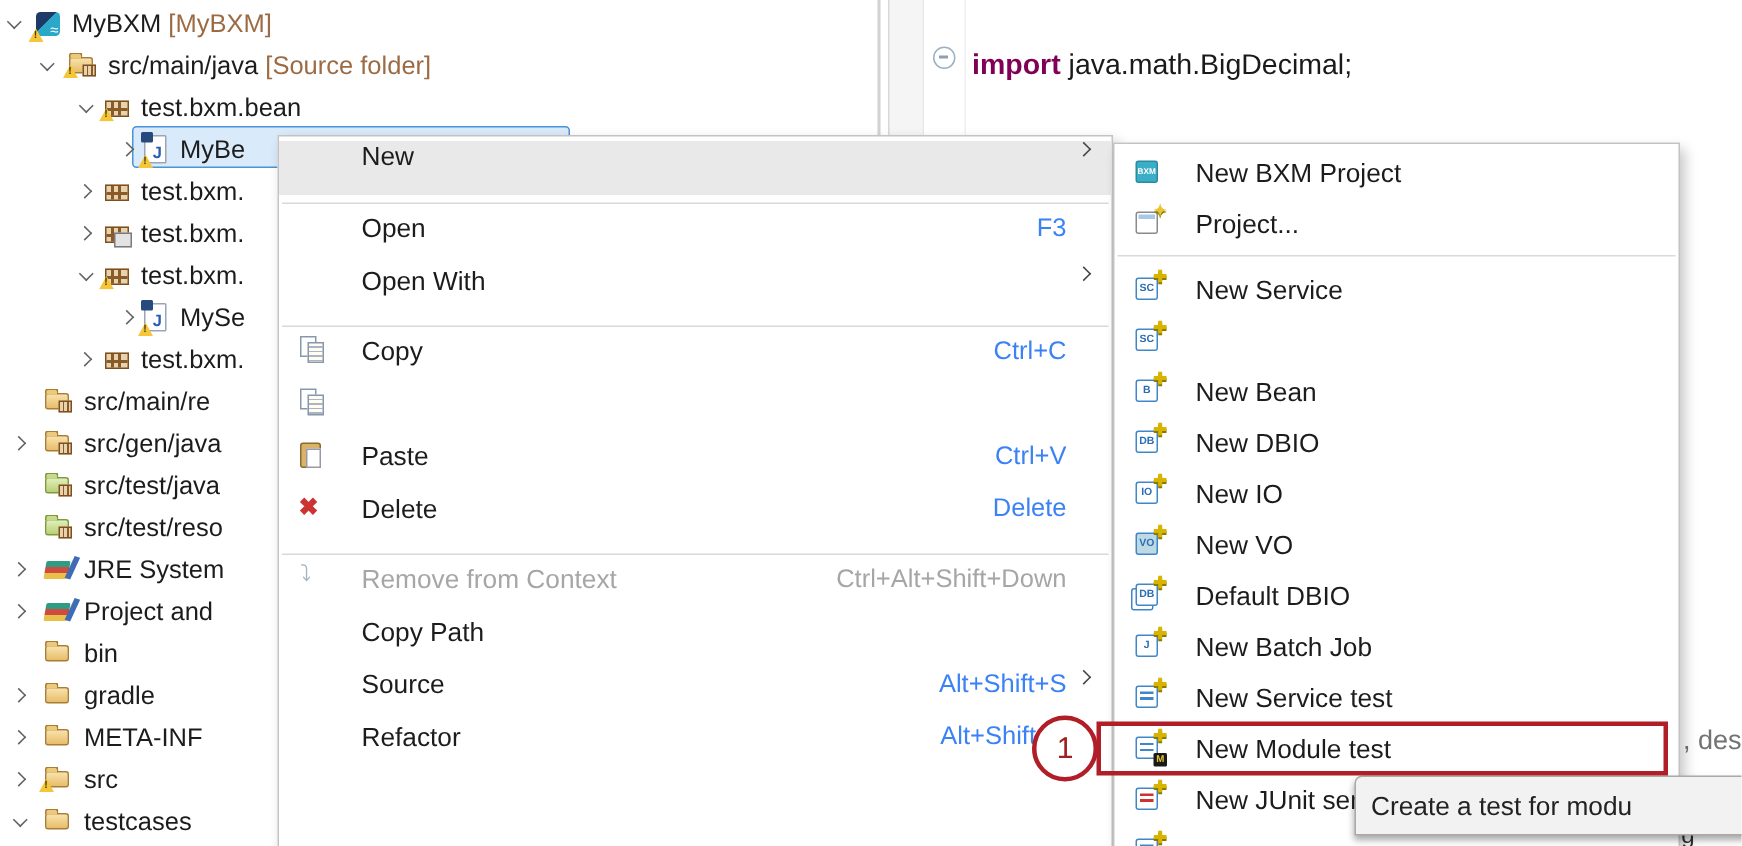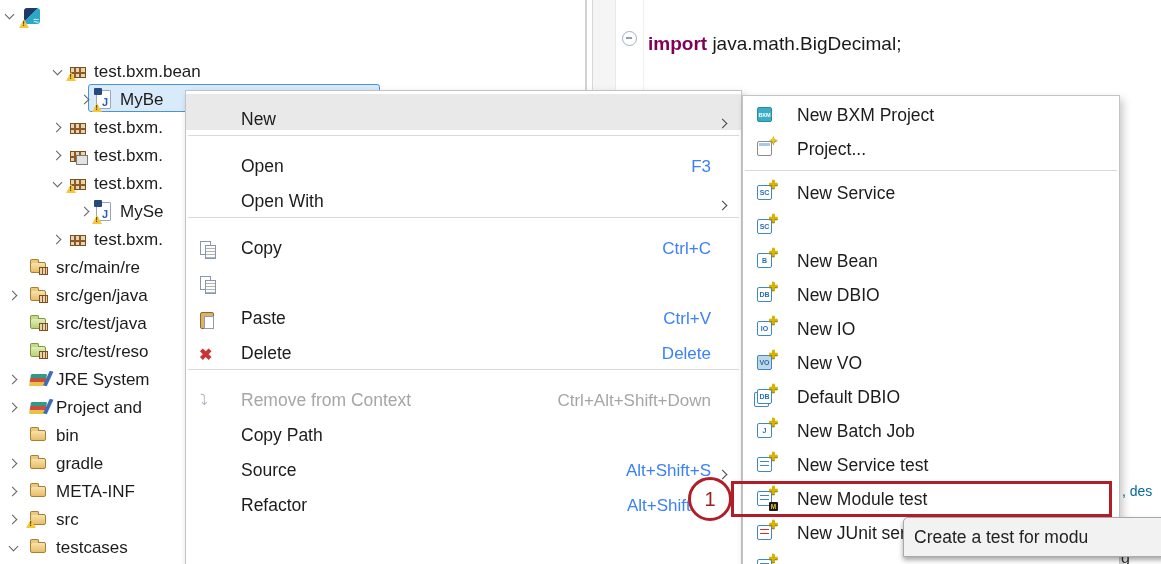--- a/index.html
+++ b/index.html
@@ -9,21 +9,21 @@
   
   .v-divider{position:absolute;top:0;width:2px;height:564px;background:#d2d2d2}
   .ruler{position:absolute;top:0;left:592px;width:22px;height:564px;background:#f5f5f5;
          border-left:1px solid #d8d8d8;border-right:1px solid #e9e9e9}
   .printmargin{position:absolute;top:0;left:643px;width:1px;height:564px;background:#f0f0f0}
   .fold{position:absolute;left:622px;top:31px;width:13px;height:13px;border:1px solid #9ab0c4;
         border-radius:50%;background:#fff}
   .fold::before{content:'';position:absolute;left:3px;top:5px;width:6px;height:1.5px;background:#8aa0b8}
   .codeline{position:absolute;left:648px;top:33px;font-size:19px;color:#1a1a1a;white-space:nowrap}
   .kw{font-weight:bold;color:#7f0055}
-  .frag-right{position:absolute;left:1122px;top:483px;font-size:14px;color:#0369a1;white-space:nowrap}
+  .frag-right{position:absolute;left:1122px;top:483px;font-size:18px;color:#737373;white-space:nowrap}
   .frag-bottom{position:absolute;left:1112px;top:549px;font-size:16px;color:#333;z-index:3}
 
   
   .tree{position:absolute;left:0;top:0;width:588px;height:564px}
   .trow{position:absolute;left:0;right:0;height:28px}
   .ttext{position:absolute;top:4px;font-size:17px;color:#1c1c1c;white-space:nowrap}
   .tdecor{color:#9c6b44}
   .selbox{position:absolute;left:88px;top:84px;width:290px;height:26px;background:#d9eafb;
           border:1px solid #4894d8;border-radius:3px}
   .tw{position:absolute;top:8px;width:12px;height:12px}
@@ -55,21 +55,21 @@
   .ic-folder.green{background:linear-gradient(180deg,#dff0b8,#b9d078);border-color:#7f9a3a}
   .ic-folder.green::before{background:#c7da8c;border-color:#7f9a3a}
   .ic-lib{top:8px;height:12px;background:linear-gradient(180deg,#2e9b82 0 4px,#cf4a3f 4px 8px,#e9c04a 8px 12px);
           transform:skewX(-10deg);border-radius:1px}
   .ic-lib::after{content:'';position:absolute;right:-4px;top:-3px;width:4px;height:15px;background:#3e6db5;transform:rotate(16deg)}
 
   
   .menu{position:absolute;background:#fff;border:1px solid #c3c3c3;box-shadow:3px 4px 8px rgba(0,0,0,.22);z-index:10}
   .mainmenu{left:185px;top:90px;width:557px;height:500px;padding-top:3px;box-sizing:border-box}
   .submenu{left:742px;top:95px;width:378px;height:500px;padding-top:2px;box-sizing:border-box;z-index:11}
-  .mrow{height:35px;display:flex;align-items:flex-end;padding:0 12px 0 12px;font-size:17.5px;color:#1c1c1c}
+  .mrow{height:35px;display:flex;align-items:flex-start;padding:0 12px 0 12px;font-size:17.5px;color:#1c1c1c}
   .mrow.hl{background:#e9e9e9;height:36px}
   .mrow.disabled,.mrow.disabled .shortcut{color:#a6a6a6}
   .msep{height:0;border-top:1px solid #d9d9d9;margin:5px 2px 6px 2px}
   .micon{width:26px;flex:0 0 26px;position:relative;height:18px}
   .mlabel{margin-left:17px;white-space:nowrap}
   .shortcut{margin-left:auto;font-size:17px;color:#3b82f6;white-space:nowrap}
   .arr{width:18px;flex:0 0 18px;position:relative;height:12px}
   .arr.on::before{content:'';position:absolute;right:3px;top:2px;width:6px;height:6px;
       border-right:1.7px solid #444;border-bottom:1.7px solid #444;transform:rotate(-45deg)}
 
@@ -128,22 +128,30 @@
 <div class="frag-bottom">gg</div>
 
 <div class="tree">
   <div class="selbox"></div>
 
   <div class="trow" style="top:2px">
     <span class="tw exp" style="left:4px"></span>
     <span class="ic ic-project" style="left:24px">
         <span class="warn"></span>
       </span>
-  </div>
-
+    <span class="ttext" style="left:48px"><span>MyBXM</span> <span class="tdecor">[MyBXM]</span></span>
+  </div>
+
+  <div class="trow" style="top:30px">
+    <span class="tw exp" style="left:26px"></span>
+    <span class="ic ic-folder ic-srcfolder" style="left:46px">
+        <span class="warn"></span>
+      </span>
+    <span class="ttext" style="left:72px"><span>src/main/java</span> <span class="tdecor">[Source folder]</span></span>
+  </div>
 
   <div class="trow" style="top:58px">
     <span class="tw exp" style="left:52px"></span>
     <span class="ic ic-pkg" style="left:70px">
         <span class="warn"></span>
       </span>
     <span class="ttext" style="left:94px"><span>test.bxm.bean</span></span>
   </div>
 
   <div class="trow" style="top:86px">

